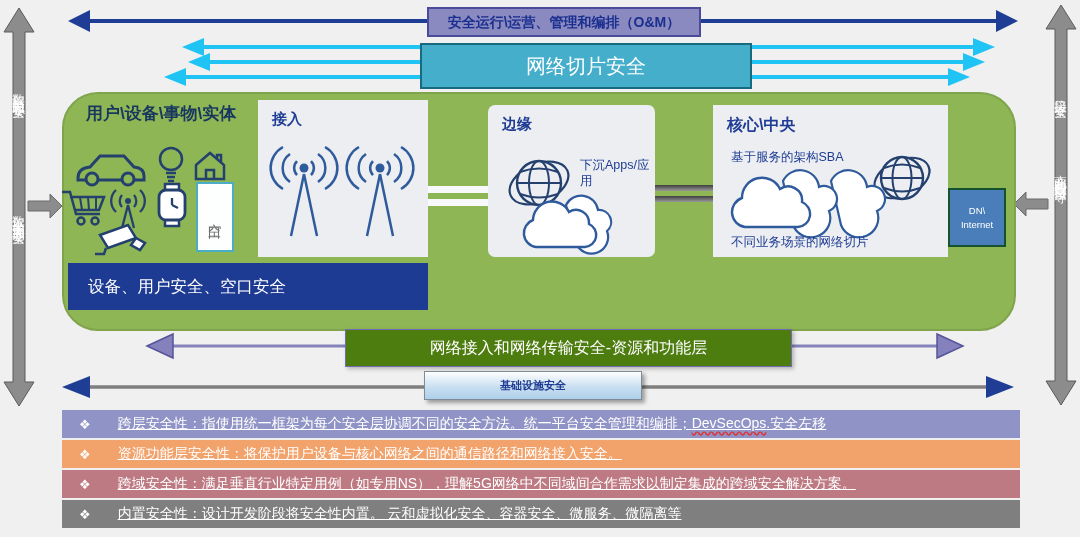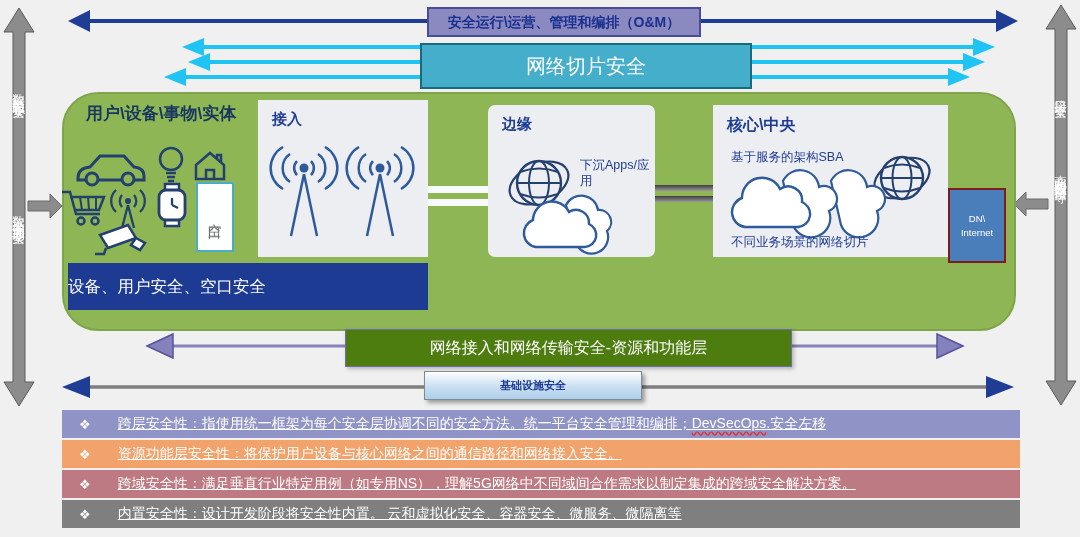--- a/index.html
+++ b/index.html
@@ -22,22 +22,22 @@
     border:2px solid #7FA44B;border-radius:36px;box-sizing:border-box;}
   .entities-label{position:absolute;left:86px;top:102px;font-size:17px;font-weight:bold;color:#17375E;}
   .air-box{position:absolute;left:196px;top:182px;width:38px;height:70px;background:#FDFEFE;
     border:2.5px solid #4BACC6;box-sizing:border-box;display:flex;align-items:center;justify-content:center;}
   .air-box span{writing-mode:vertical-rl;text-orientation:upright;color:#6E6E6E;font-size:14px;letter-spacing:5px;}
   
   .panel{position:absolute;background:#ECEEF2;}
   .panel-title{position:absolute;left:14px;top:10px;font-size:15px;font-weight:bold;color:#1F3D94;text-align:center;}
   .panel-note{position:absolute;font-size:12.5px;color:#1F3D94;}
   
-  .dn-box{position:absolute;left:948px;top:188px;width:58px;height:75px;background:#4A7EBB;
-    border:2px solid #7f1d1d;box-sizing:border-box;display:flex;flex-direction:column;
+  .dn-box{position:absolute;left:948px;top:188px;width:58px;height:59px;background:#4A7EBB;
+    border:2px solid #14532d;box-sizing:border-box;display:flex;flex-direction:column;
     align-items:center;justify-content:center;color:#fff;font-size:9.5px;line-height:1.4;}
   
   .conn{position:absolute;}
   .conn-white{background:#F8F9FB;}
   .conn-gray{background:linear-gradient(180deg,#3f3f3f,#9a9a9a);}
   
   .navy-bar{position:absolute;background:#1E3B94;color:#fff;font-size:16.5px;display:flex;align-items:center;}
   
   .transport-box{position:absolute;left:345px;top:329px;width:447px;height:38px;background:#4d7c0f;
     border:1px solid #6F6DAF;box-sizing:border-box;text-align:center;line-height:36px;color:#fff;
@@ -210,21 +210,21 @@
   <div class="dn-box">
     <span>DN\</span>
     <span>Internet</span>
   </div>
 
   <div class="conn conn-white" style="left:428px;top:186px;width:60px;height:7px;"></div>
   <div class="conn conn-white" style="left:428px;top:199px;width:60px;height:7px;"></div>
   <div class="conn conn-gray" style="left:655px;top:185px;width:58px;height:6px;"></div>
   <div class="conn conn-gray" style="left:655px;top:196px;width:58px;height:6px;"></div>
 
-  <div class="navy-bar" style="left:68px;top:263px;width:360px;height:47px;box-sizing:border-box;">设备、用户安全、空口安全</div>
+  <div class="navy-bar" style="left:68px;top:263px;width:360px;height:47px;padding-left:20px;box-sizing:border-box;">设备、用户安全、空口安全</div>
 
   <svg class="abs" style="left:145px;top:330px;" width="820" height="32">
     <line x1="26" y1="16" x2="794" y2="16" stroke="#8481BC" stroke-width="3"></line>
     <polygon points="2,16 28,4 28,28" fill="#8481BC" stroke="#56549A" stroke-width="1.5"></polygon>
     <polygon points="818,16 792,4 792,28" fill="#8481BC" stroke="#56549A" stroke-width="1.5"></polygon>
   </svg>
   <div class="transport-box">网络接入和网络传输安全-资源和功能层</div>
 
   <svg class="abs" style="left:58px;top:374px;" width="960" height="26">
     <line x1="28" y1="13" x2="932" y2="13" stroke="#7F7F7F" stroke-width="3.5"></line>

